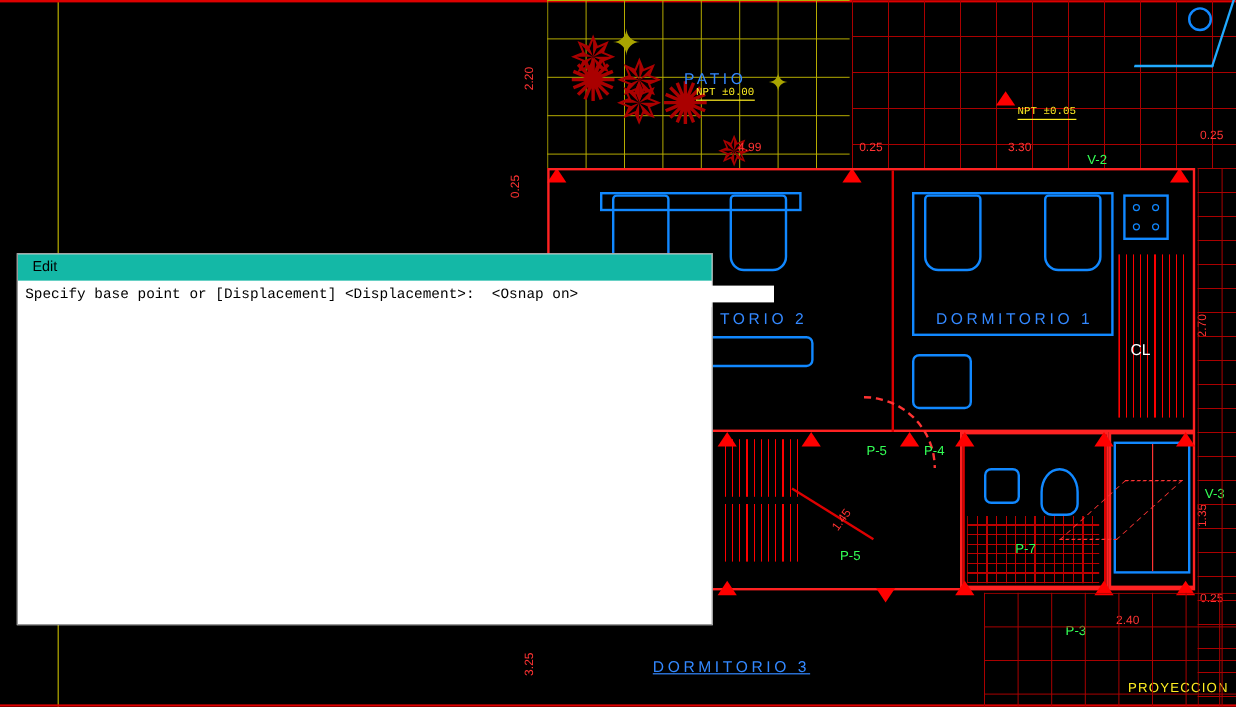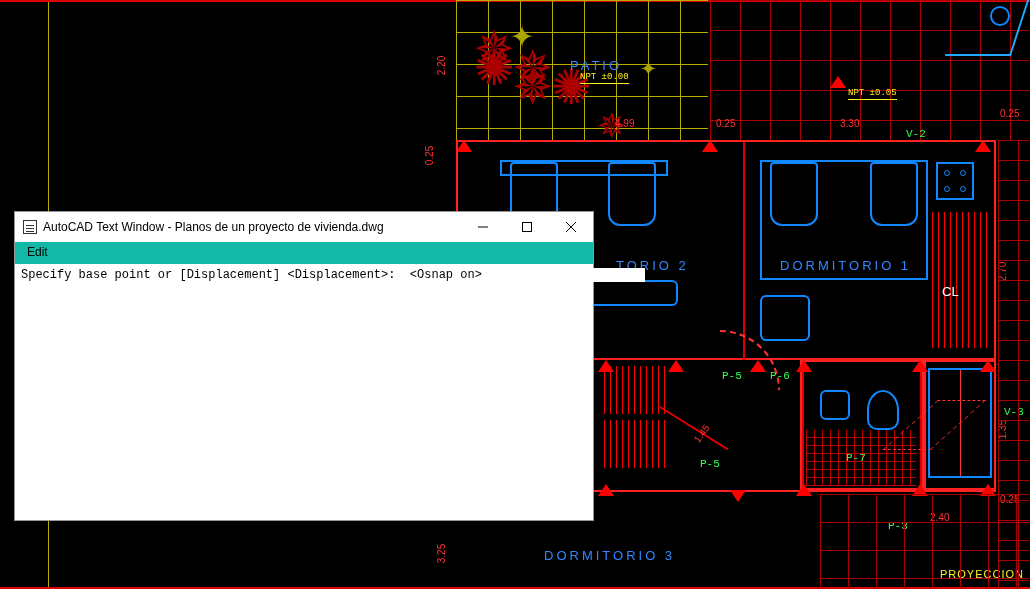--- a/index.html
+++ b/index.html
@@ -62,21 +62,21 @@
     position: absolute;
     color: #ff3333;
     font-size: 10px;
     font-family: "Arial", sans-serif;
     white-space: nowrap;
   }
   .door-label {
     position: absolute;
     color: #33ff55;
     font-size: 11px;
-    font-family: Liberation Mono, monospace;
+    font-family: Liberation Sans, sans-serif;
     white-space: nowrap;
   }
   .npt-label {
     position: absolute;
     color: #ffee22;
     font-size: 9px;
     font-family: Liberation Mono, monospace;
     white-space: nowrap;
     border-bottom: 1px solid #ffee22;
     padding-bottom: 1px;
@@ -303,28 +303,28 @@
   <div class="stair-block" style="left:604px; top:366px; width:64px; height:48px;"></div>
   <div class="stair-block" style="left:604px; top:420px; width:64px; height:48px;"></div>
   <div class="furn" style="left:928px; top:368px; width:64px; height:110px;">
      <div style="position:absolute; left:50%; top:0; width:1px; height:100%; background:#ff3333;"></div>
      <div style="position:absolute; left:8px; top:30px; width:48px; height:50px; border:1px dashed #ff3333; transform:skewX(-48deg); transform-origin:top left;"></div>
   </div>
 
   <div class="door-arc" style="left:660px; top:330px; width:120px; height:120px; clip-path: inset(0 0 50% 50%);"></div>
   <div class="line-red" style="left:660px; top:406px; width:80px; height:2px; transform-origin:left center; transform:rotate(32deg);"></div>
 
-  <div class="cad-label" style="left:616px; top:258px;">TORIO  2</div>
+  <div class="cad-label" style="left:600px; top:258px;">TORIO  2</div>
   <div class="cad-label" style="left:780px; top:258px;">DORMITORIO  1</div>
-  <div class="cad-label" style="left:544px; top:548px;">DORMITORIO  3</div>
+  <div class="cad-label" style="left:544px; top:548px;text-decoration:underline;">DORMITORIO  3</div>
   <div class="cad-label" style="left:940px; top:568px; color:#ffee22; letter-spacing:1px; font-size:11px;">PROYECCION</div>
   <div class="cl-label" style="left:942px; top:284px;">CL</div>
 
   <div class="door-label" style="left:722px; top:370px;">P-5</div>
-  <div class="door-label" style="left:770px; top:370px;">P-6</div>
+  <div class="door-label" style="left:770px; top:370px;">P-4</div>
   <div class="door-label" style="left:700px; top:458px;">P-5</div>
   <div class="door-label" style="left:846px; top:452px;">P-7</div>
   <div class="door-label" style="left:888px; top:520px;">P-3</div>
   <div class="door-label" style="left:1004px; top:406px;">V-3</div>
 
   <div class="dim-label" style="left:692px; top:428px; transform:rotate(-54deg);">1.45</div>
   <div class="dim-label" style="left:930px; top:512px;">2.40</div>
   <div class="dim-label" style="left:993px; top:266px; transform:rotate(-90deg);">2.70</div>
   <div class="dim-label" style="left:993px; top:424px; transform:rotate(-90deg);">1.35</div>
   <div class="dim-label" style="left:432px; top:548px; transform:rotate(-90deg);">3.25</div>
@@ -344,42 +344,20 @@
 
   <div class="grid-red" style="left:998px; top:140px; width:32px; height:449px; background-size:20px 20px;"></div>
   <div class="grid-red" style="left:820px; top:494px; width:210px; height:95px; background-size:28px 28px;"></div>
 
   <div class="wall-blue" style="left:954px; top:0; width:66px; height:56px; border-left:none; border-top:none; transform:skewX(-18deg);"></div>
   <div class="furn" style="left:990px; top:6px; width:20px; height:20px; border-radius:50%;"></div>
 
 </div>
 
 <div class="text-window">
-  <div class="titlebar">
-    <span class="app-icon"></span>
-    <span class="title-text">AutoCAD Text Window - Planos de un proyecto de vivienda.dwg</span>
-    <div class="win-btns">
-      <div class="win-btn">
-        <svg viewBox="0 0 10 10">
-            <line x1="0" y1="5" x2="10" y2="5" stroke="black" stroke-width="1"></line>
-          </svg>
-      </div>
-      <div class="win-btn">
-        <svg viewBox="0 0 10 10">
-            <rect x="0.5" y="0.5" width="9" height="9" fill="none" stroke="black" stroke-width="1"></rect>
-          </svg>
-      </div>
-      <div class="win-btn close">
-        <svg viewBox="0 0 10 10">
-            <line x1="0" y1="0" x2="10" y2="10" stroke="black" stroke-width="1"></line>
-            <line x1="10" y1="0" x2="0" y2="10" stroke="black" stroke-width="1"></line>
-          </svg>
-      </div>
-    </div>
-  </div>
   <div class="menubar">
     <span class="menu-item">Edit</span>
   </div>
   <div class="prompt-line">
     <span class="prompt-text">Specify base point or [Displacement] &lt;Displacement&gt;:  &lt;Osnap on&gt; </span>
     <span class="caret"></span>
     <input class="prompt-input" type="text" value="" style="">
   </div>
 </div>
 

